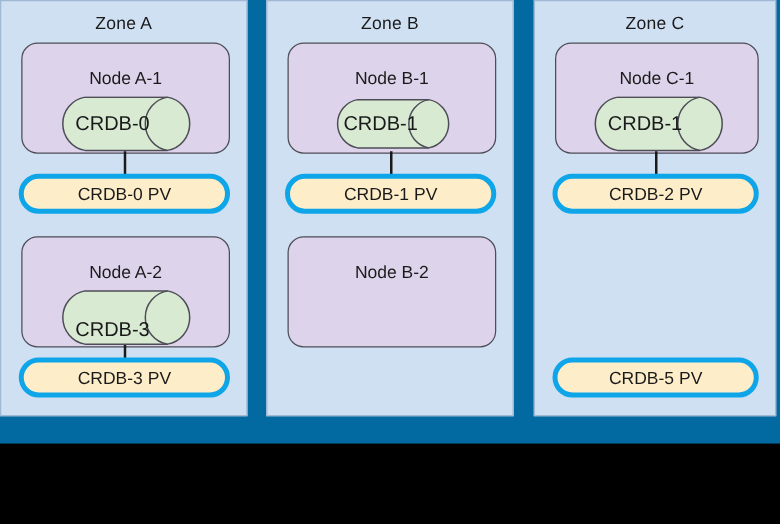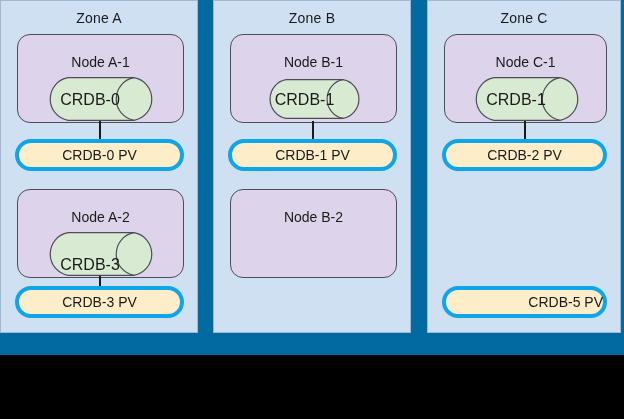--- a/index.html
+++ b/index.html
@@ -169,18 +169,18 @@
           <path d="M 88,0.7 A 21.3,21.6 0 0 0 88,43.3" fill="none" stroke="#4d4d57" stroke-width="1.2"></path>
         </svg>
         <div class="cyl-label" style="width:88px;">CRDB-1</div>
       </div>
     </div>
     <div class="connector" style="left:96px; top:120px; height:19px;"></div>
     <div class="pv" style="left:14px; top:138px; width:165px; height:32px;">
       <span class="pv-label">CRDB-2 PV</span>
     </div>
 
-    <div class="pv" style="left:14px; top:285px; width:165px; height:32px;justify-content:flex-end;">
+    <div class="pv" style="left:14px; top:285px; width:165px; height:32px;">
       <span class="pv-label">CRDB-5 PV</span>
     </div>
   </div>
 
 </div>
 
 </body></html>

